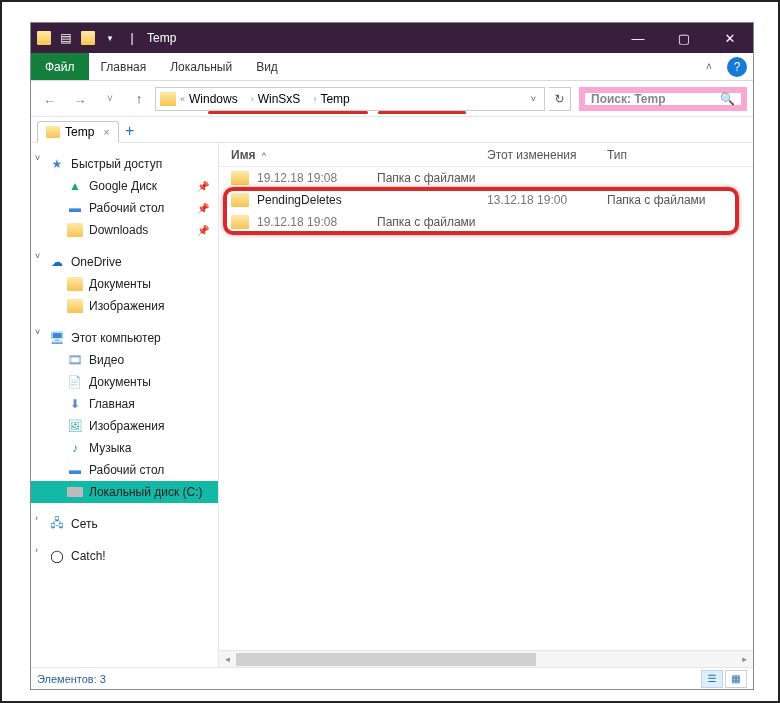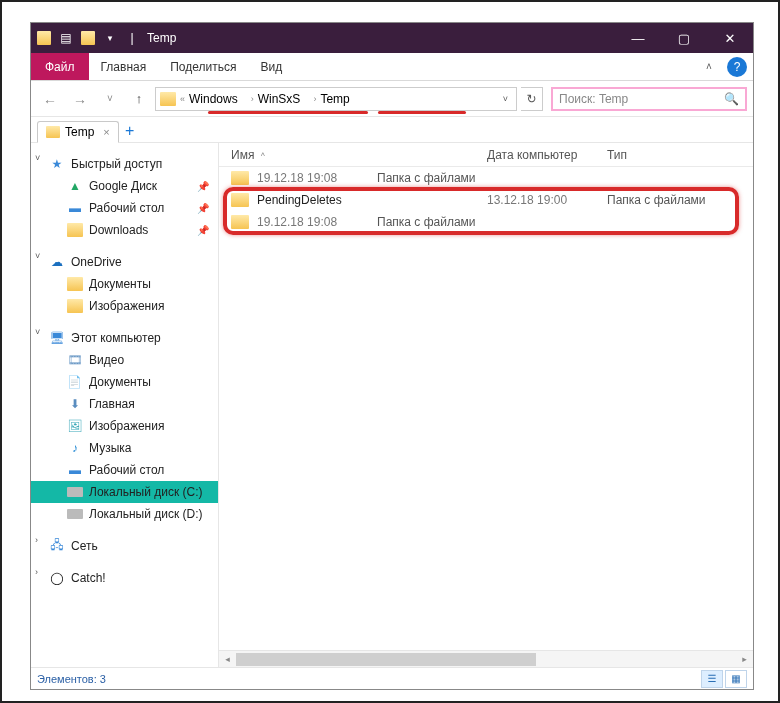--- a/index.html
+++ b/index.html
@@ -11,40 +11,40 @@
   .titlebar { height: 30px; background: #3a1e3d; color:#fff; display:flex; align-items:center; font-size:12px; }
   .titlebar .tb-icons { display:flex; align-items:center; padding-left:6px; gap:8px; }
   .tb-icon { width:14px; height:14px; display:inline-flex; align-items:center; justify-content:center; }
   .tb-folder-icon { background: linear-gradient(#ffe9a8,#f6c452); border-radius:1px; }
   .titlebar .title-text { padding-left:8px; flex:0 0 auto; }
   .titlebar .tb-spacer { flex:1; }
   .tb-btn { width:46px; height:30px; display:flex; align-items:center; justify-content:center; color:#fff; font-size:13px; }
 
   
   .ribbon { height: 28px; background:#fff; border-bottom:1px solid #d9d9d9; display:flex; align-items:center; font-size:12px; }
-  .ribbon .file { background:#be185d; color:#fff; height:100%; display:flex; align-items:center; padding:0 14px; }
+  .ribbon .file { background:#15803d; color:#fff; height:100%; display:flex; align-items:center; padding:0 14px; }
   .ribbon .rtab { padding:0 12px; color:#333; height:100%; display:flex; align-items:center; }
   .ribbon .rspacer { flex:1; }
   .chevron-up { width:24px; text-align:center; color:#555; font-size:10px; }
   .help-icon { width:20px; height:20px; border-radius:50%; background:#1a78d6; color:#fff; display:flex; align-items:center; justify-content:center; font-size:12px; margin:0 6px; }
 
   
   .navbar { height:36px; background:#fff; border-bottom:1px solid #e6e6e6; display:flex; align-items:center; padding:0 6px; gap:4px; }
   .nav-arrow { width:26px; height:26px; display:flex; align-items:center; justify-content:center; color:#888; font-size:14px; }
   .nav-up { width:24px; height:24px; display:flex; align-items:center; justify-content:center; color:#333; font-size:13px; }
   .addr { flex:1; height:24px; border:1px solid #ccc; display:flex; align-items:center; padding:0 4px; font-size:12px; gap:4px; position:relative; }
   .addr .folder-mini { width:16px; height:14px; background:linear-gradient(#ffe9a8,#f6c452); border-radius:1px; }
   .crumb { display:flex; align-items:center; gap:13px; }
   .crumb-sep { color:#888; font-size:9px; }
   .addr .addr-underline1 { position:absolute; height:3px; background:#d82a2a; bottom:-4px; border-radius:2px; left:52px; width:160px; }
   .addr .addr-underline2 { position:absolute; height:3px; background:#d82a2a; bottom:-4px; border-radius:2px; left:222px; width:88px; }
   .addr .addr-spacer { flex:1; }
   .addr .addr-drop { color:#555; font-size:9px; padding:0 4px; }
   .refresh { width:22px; height:24px; border:1px solid #ccc; border-left:none; display:flex; align-items:center; justify-content:center; color:#555; font-size:12px; }
-  .searchbox { width:196px; height:24px; border:2px solid #f9a8d4; margin-left:4px; display:flex; align-items:center; padding:0 6px; font-size:12px; color:#888; }
+  .searchbox { width:168px; height:24px; border:6px solid #f9a8d4; margin-left:4px; display:flex; align-items:center; padding:0 6px; font-size:12px; color:#888;font-weight:bold; }
   .searchbox .sspacer { flex:1; }
   .searchbox .sicon { color:#888; font-size:12px; }
 
   
   .tabstrip { height:26px; border-bottom:1px solid #e6e6e6; display:flex; align-items:flex-end; padding-left:6px; gap:0; font-size:12px; }
   .tab-active { height:22px; border:1px solid #c9c9c9; border-bottom:1px solid #fff; background:#fff; display:flex; align-items:center; padding:0 8px; gap:5px; position:relative; top:1px; border-radius:3px 3px 0 0; }
   .tab-folder { width:14px; height:12px; background:linear-gradient(#ffe9a8,#f6c452); border-radius:1px; }
   .tab-x { color:#888; font-size:11px; padding-left:4px; }
   .tab-add { width:22px; display:flex; align-items:center; justify-content:center; color:#1a78d6; font-size:16px; height:22px; }
 
@@ -69,21 +69,21 @@
   .ti-img { color:#3aa7b8; }
   .ti-music { color:#2a8dd6; }
   .ti-disk { background:#bbb; border-radius:1px; width:16px; height:10px; }
   .ti-net { color:#3a89d8; }
   .tree-chevron { position:absolute; left:4px; font-size:9px; color:#555; }
   .tree-row { position:relative; }
   .tree-group-gap { height:10px; }
 
   .content { flex:1; display:flex; flex-direction:column; min-width:0; }
   .col-headers { height:24px; border-bottom:1px solid #eaeaea; display:flex; align-items:center; font-size:12px; color:#555; padding-left:12px; }
-  .col-name { width:256px; display:flex; align-items:center; gap:6px; }
+  .col-name { width:256px; display:flex; align-items:center; gap:6px;font-weight:bold; }
   .col-name .sort-caret { font-size:8px; color:#888; }
   .col-date { width:120px; }
   .col-type { flex:1; }
   .file-list { position:relative; flex:1; overflow:hidden; }
   .row { height:22px; display:flex; align-items:center; font-size:12px; padding-left:12px; }
   .row .ricon { width:18px; height:14px; background:linear-gradient(#ffe9a8,#f6c452); border-radius:1px; margin-right:8px; }
   .row .rname { width:230px; color:#222; }
   .row .rdate { width:120px; color:#777; }
   .row .rtype { color:#555; }
   .red-highlight { position:absolute; border:4px solid #d82a2a; border-radius:10px; box-shadow:0 0 4px rgba(216,42,42,.5); pointer-events:none; }
@@ -114,21 +114,21 @@
     <span class="title-text">Temp</span>
     <div class="tb-spacer"></div>
     <div class="tb-btn">—</div>
     <div class="tb-btn">▢</div>
     <div class="tb-btn close">✕</div>
   </div>
 
   <div class="ribbon">
     <div class="file">Файл</div>
     <div class="rtab">Главная</div>
-    <div class="rtab">Поделиться</div>
+    <div class="rtab">Локальный</div>
     <div class="rtab">Вид</div>
     <div class="rspacer"></div>
     <div class="chevron-up">˄</div>
     <div class="help-icon">?</div>
   </div>
 
   <div class="navbar">
     <div class="nav-arrow">←</div>
     <div class="nav-arrow">→</div>
     <div class="nav-arrow" style="font-size:10px">˅</div>
@@ -241,24 +241,20 @@
             <span>Музыка</span>
           </div>
       <div class="tree-item sub2">
             <span class="tree-icon ti-desktop">▬</span>
             <span>Рабочий стол</span>
           </div>
       <div class="tree-item sub2 selected">
             <span class="tree-icon ti-disk"></span>
             <span>Локальный диск (C:)</span>
           </div>
-      <div class="tree-item sub2">
-            <span class="tree-icon ti-disk"></span>
-            <span>Локальный диск (D:)</span>
-          </div>
       <div class="tree-group-gap"></div>
 
       <div class="tree-row">
             <span class="tree-chevron">›</span>
         <div class="tree-item">
               <span class="tree-icon ti-net">🖧</span>
               <span>Сеть</span>
             </div>
           </div>
       <div class="tree-group-gap"></div>
@@ -270,21 +266,21 @@
             </div>
           </div>
     </div>
 
     <div class="content">
       <div class="col-headers">
         <div class="col-name">
               <span>Имя</span>
               <span class="sort-caret">˄</span>
             </div>
-        <div class="col-date">Дата компьютер</div>
+        <div class="col-date">Этот изменения</div>
         <div class="col-type">Тип</div>
       </div>
       <div class="file-list">
         <div class="row">
           <span class="ricon"></span>
           <span class="rdate">19.12.18 19:08</span>
           <span class="rtype">Папка с файлами</span>
         </div>
         <div class="row">
           <span class="ricon"></span>

